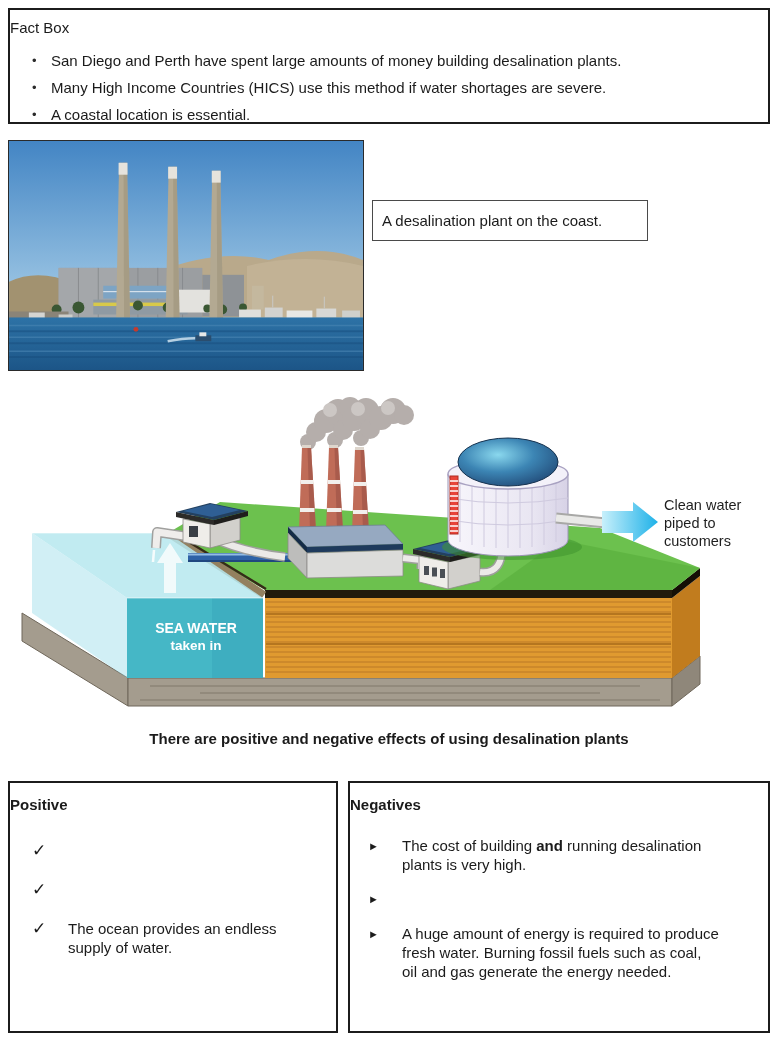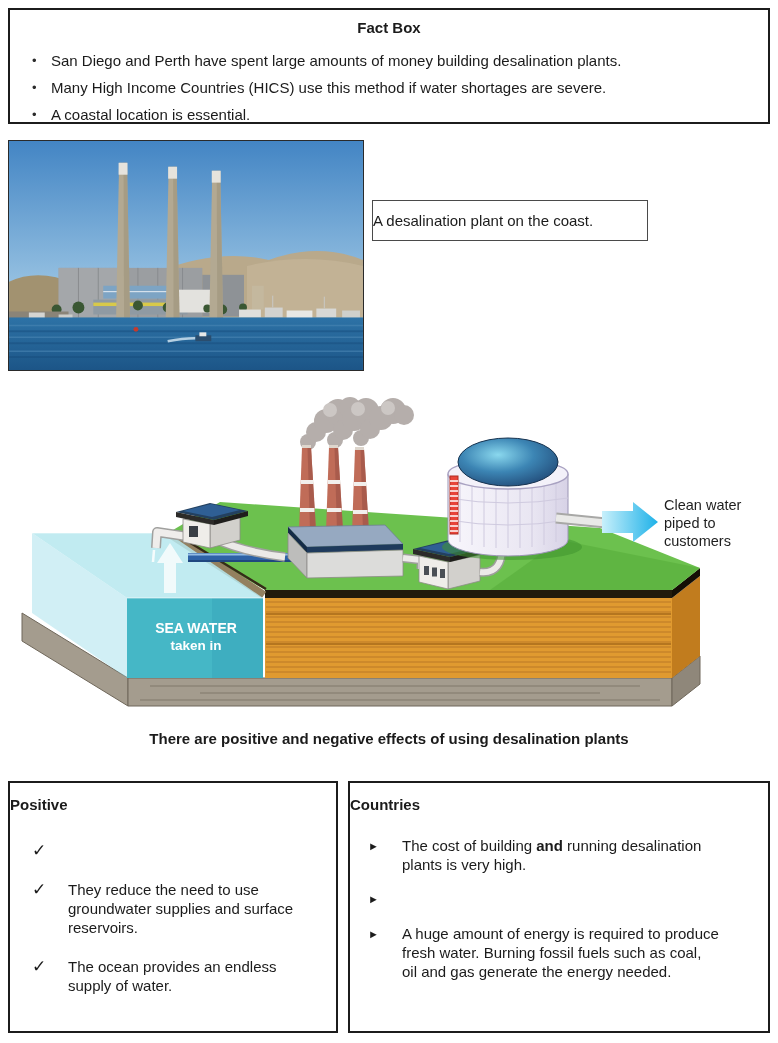--- a/index.html
+++ b/index.html
@@ -1,28 +1,28 @@
 <!DOCTYPE html>
 <html><head>
 <meta charset="utf-8">
 <style>
   html,body{margin:0;padding:0;background:#fff;}
   body{width:778px;height:1043px;position:relative;font-family:"Liberation Sans",sans-serif;color:#1b1b1b;overflow:hidden;}
   .box{position:absolute;box-sizing:border-box;border:2px solid #1c1c1c;background:#fff;}
   
   .fact-box{left:8px;top:8px;width:762px;height:116px;}
-  .fact-title{text-align:center;font-weight:bold;font-size:15px;padding-top:9px;}
+  .fact-title{text-align:left;font-weight:normal;font-size:15px;padding-top:9px;}
   .fact-list{margin-top:11px;padding-left:22px;}
   .fact-item{display:flex;font-size:15px;line-height:27px;}
   .fact-item .glyph{width:19px;font-size:13px;color:#2b2b2b;}
   
   .photo{position:absolute;left:8px;top:140px;width:354px;height:229px;border:1px solid #2a2a2a;background:#9cc;}
   .photo svg{display:block;}
   
-  .photo-caption{position:absolute;left:372px;top:200px;width:276px;height:41px;box-sizing:border-box;border:1px solid #4a4a4a;display:flex;align-items:center;font-size:15px;background:#fff;}
+  .photo-caption{position:absolute;left:372px;top:200px;width:276px;height:41px;box-sizing:border-box;border:1px solid #4a4a4a;display:flex;align-items:center;padding-left:9px;font-size:15px;background:#fff;}
   
   .diagram{position:absolute;left:0;top:390px;width:778px;height:330px;}
   svg text{font-family:"Liberation Sans",sans-serif;}
   .sea-label{fill:#ffffff;font-weight:bold;}
   .clean-label{fill:#1e1e1e;font-size:14.5px;}
   
   .mid-caption{position:absolute;left:0;top:730px;width:778px;text-align:center;font-weight:bold;font-size:15px;}
   
   .positive{left:8px;top:781px;width:330px;height:252px;}
   .negatives{left:348px;top:781px;width:422px;height:252px;}
@@ -371,31 +371,30 @@
 <div class="mid-caption">There are positive and negative effects of using desalination plants</div>
 
 <div class="box positive">
   <div class="panel-title">Positive</div>
   <div class="panel-list">
     <div class="p-item">
       <span class="glyph">✓</span>
     </div>
     <div class="p-item">
       <span class="glyph">✓</span>
-      <span class="item-text">They reduce the need to use groundwater supplies and surface reservoirs.</span>
     </div>
     <div class="p-item">
       <span class="glyph">✓</span>
       <span class="item-text">The ocean provides an endless supply of water.</span>
     </div>
   </div>
 </div>
 
 <div class="box negatives">
-  <div class="panel-title">Countries</div>
+  <div class="panel-title">Negatives</div>
   <div class="panel-list">
     <div class="p-item">
       <span class="glyph">►</span>
       <span class="item-text"><span>The cost of building </span><b>and</b><span> running desalination plants is very high.</span></span>
     </div>
     <div class="p-item">
       <span class="glyph">►</span>
     </div>
     <div class="p-item">
       <span class="glyph">►</span>

